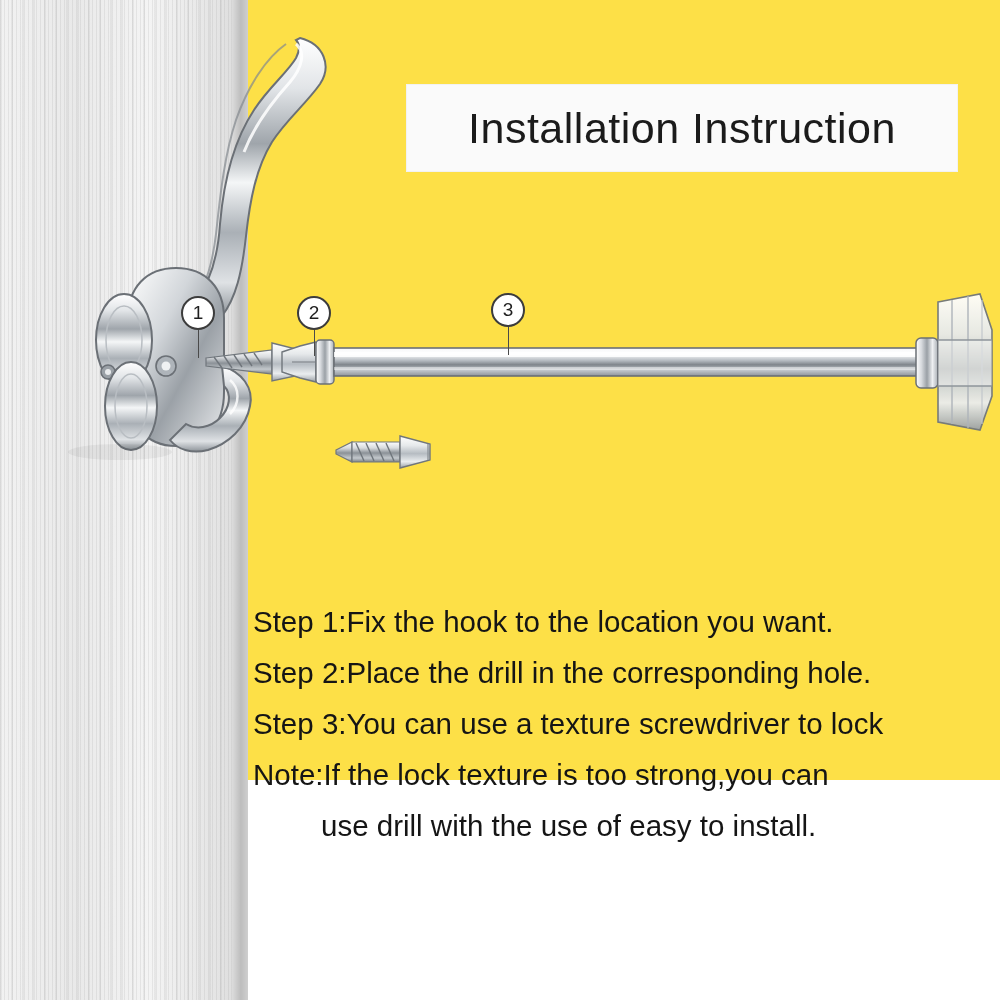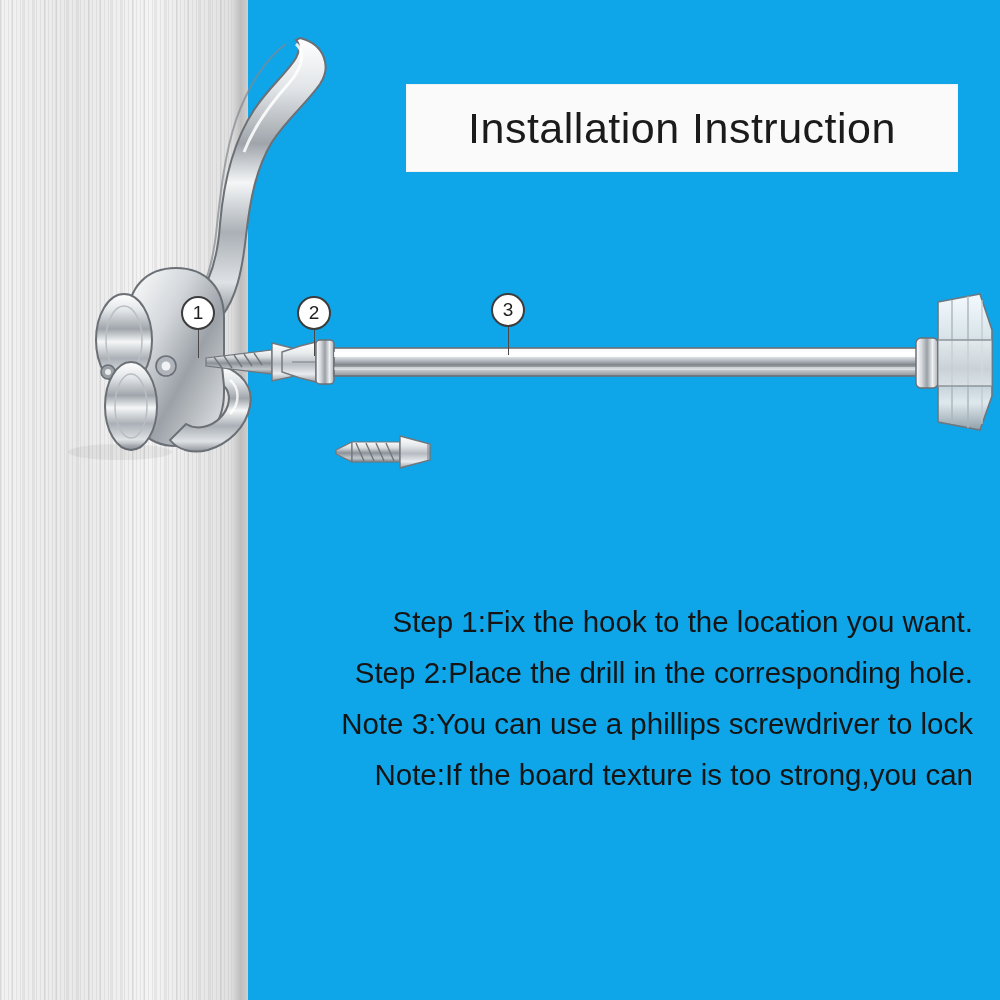--- a/index.html
+++ b/index.html
@@ -9,22 +9,22 @@
   }
   body {
     width: 1000px;
     height: 1000px;
     font-family: "Liberation Sans", sans-serif;
     overflow: hidden;
   }
   #stage {
     position: relative;
     width: 1000px;
-    height: 1000px;
-    background: #0ea5e9;
+    height: 780px;
+    background: #fde047;
   }
 
   
   .wood-panel {
     position: absolute;
     left: 0;
     top: 0;
     width: 248px;
     height: 1000px;
     background:
@@ -100,21 +100,21 @@
   
   .steps {
     position: absolute;
     left: 253px;
     top: 596px;
     width: 720px;
     color: #151515;
     font-size: 29.5px;
     line-height: 51px;
   }
-  .steps .line { white-space: nowrap; text-align: right; }
+  .steps .line { white-space: nowrap; }
   .steps .line.indent { padding-left: 72px; }
   .steps .line.indent-note { padding-left: 68px; }
 
   
   #art {
     position: absolute;
     left: 0;
     top: 0;
   }
 </style>
@@ -269,17 +269,18 @@
 
   <div class="leader" id="leader-2"></div>
   <div class="callout" id="callout-2">2</div>
 
   <div class="leader" id="leader-3"></div>
   <div class="callout" id="callout-3">3</div>
 
   <div class="steps">
     <div class="line">Step 1:Fix the hook to the location you want.</div>
     <div class="line">Step 2:Place the drill in the corresponding hole.</div>
-    <div class="line">Note 3:You can use a phillips screwdriver to lock</div>
-    <div class="line">Note:If the board texture is too strong,you can</div>
+    <div class="line">Step 3:You can use a texture screwdriver to lock</div>
+    <div class="line">Note:If the lock texture is too strong,you can</div>
+    <div class="line indent-note">use drill with the use of easy to install.</div>
   </div>
 
 </div>
 
 </body></html>

